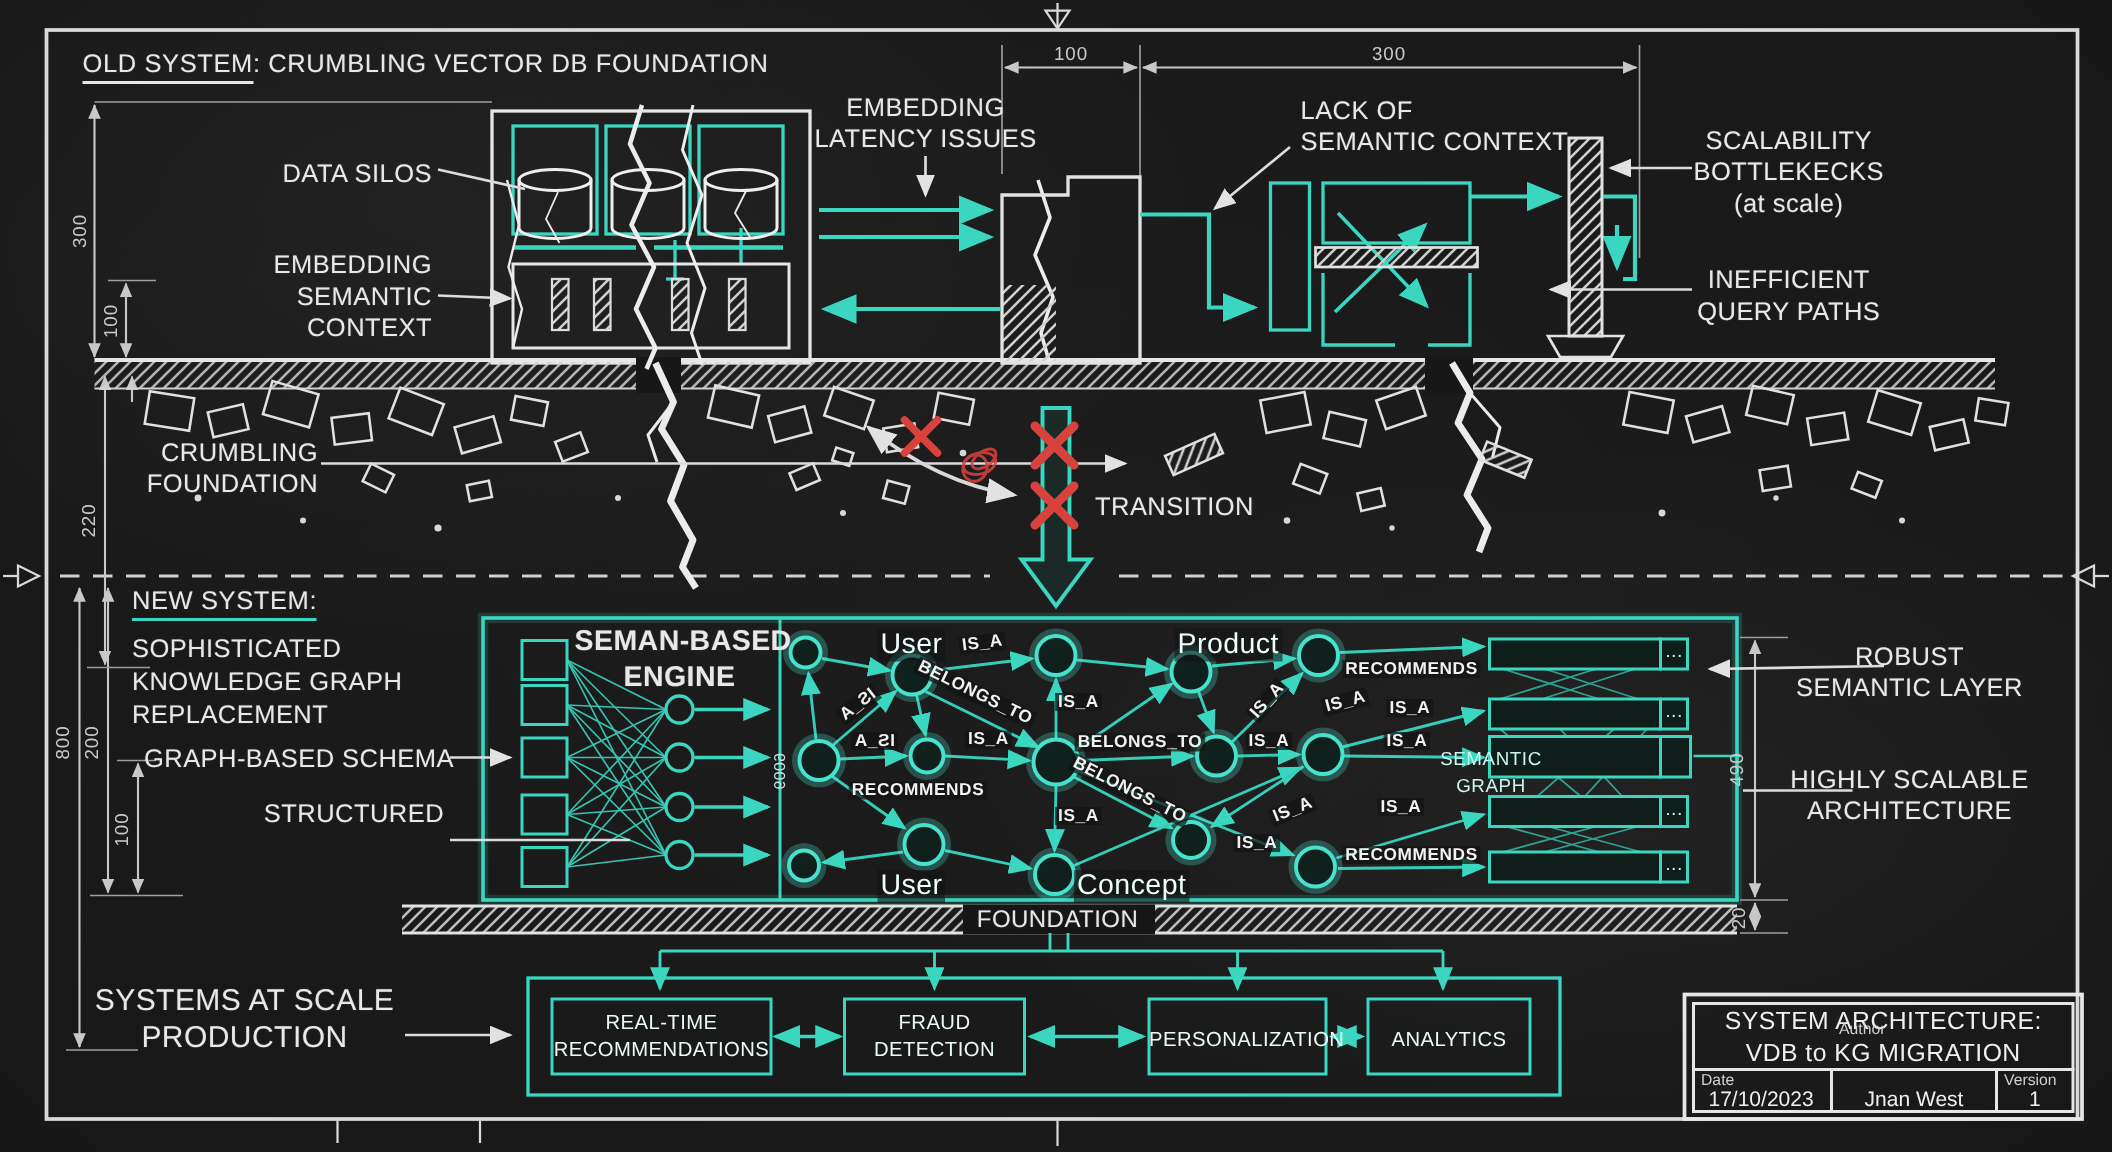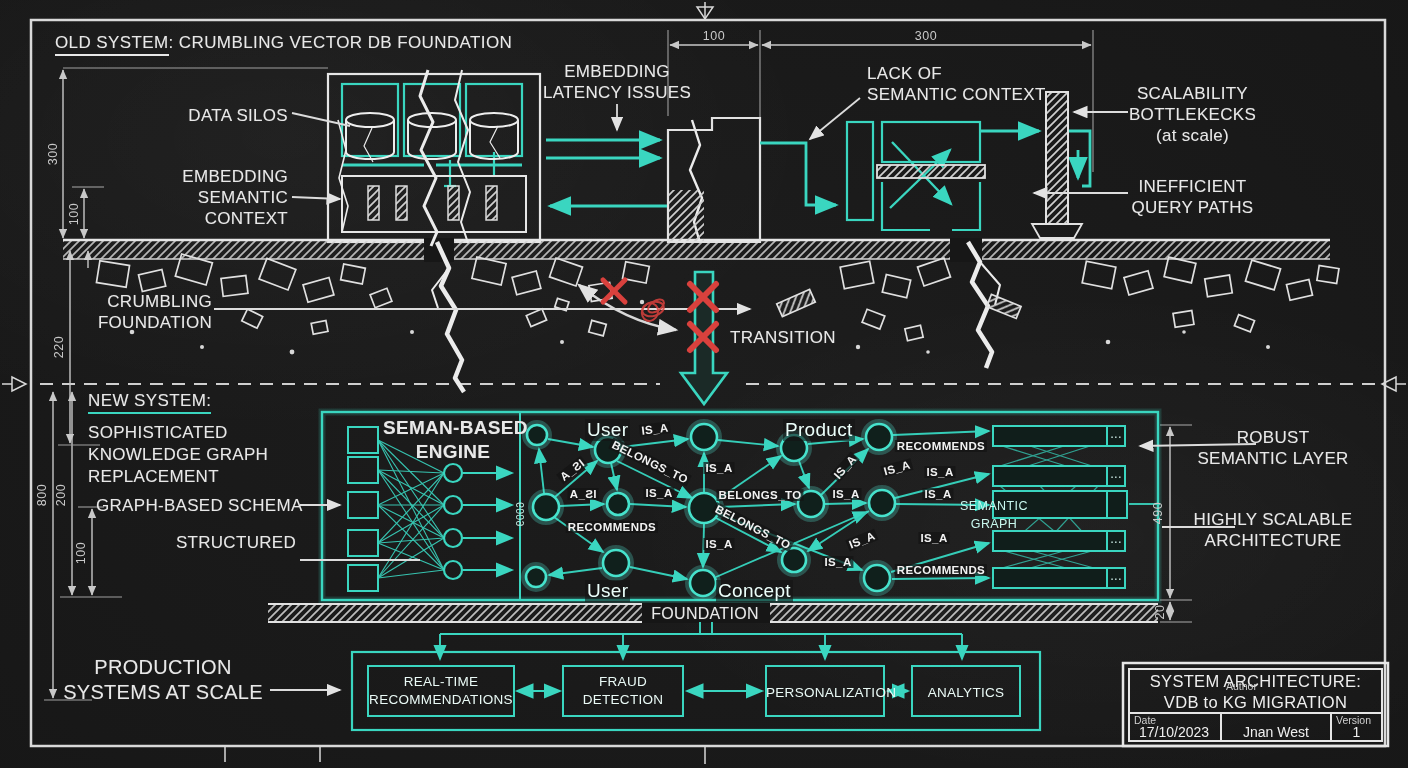--- a/index.html
+++ b/index.html
@@ -550,22 +550,22 @@
 <div class="el" style="left:941px;top:446px">RECOMMENDS</div>
 <div class="el" style="left:941px;top:570px">RECOMMENDS</div>
 
 <div class="bxt" style="left:937px;top:497px;width:114px;font-size:12.5px;color:#c9f7ee;letter-spacing:.4px">SEMANTIC GRAPH</div>
 <div class="bxt" style="left:1105px;top:425px;width:22px;font-size:13px;color:#cdeee8">...</div>
 <div class="bxt" style="left:1105px;top:465px;width:22px;font-size:13px;color:#cdeee8">...</div>
 <div class="bxt" style="left:1105px;top:530px;width:22px;font-size:13px;color:#cdeee8">...</div>
 <div class="bxt" style="left:1105px;top:567px;width:22px;font-size:13px;color:#cdeee8">...</div>
 
 <div class="lbl c" style="left:48px;top:655px;width:230px;font-size:20px;line-height:25px">
+  <div>SYSTEMS AT SCALE</div>
   <div>PRODUCTION</div>
-  <div>SYSTEMS AT SCALE</div>
 </div>
 <div class="bxt" style="left:368px;top:673px;width:146px">
   <div>REAL-TIME</div>
   <div>RECOMMENDATIONS</div>
 </div>
 <div class="bxt" style="left:563px;top:673px;width:120px">
   <div>FRAUD</div>
   <div>DETECTION</div>
 </div>
 <div class="bxt" style="left:766px;top:684px;width:118px">PERSONALIZATION</div>

